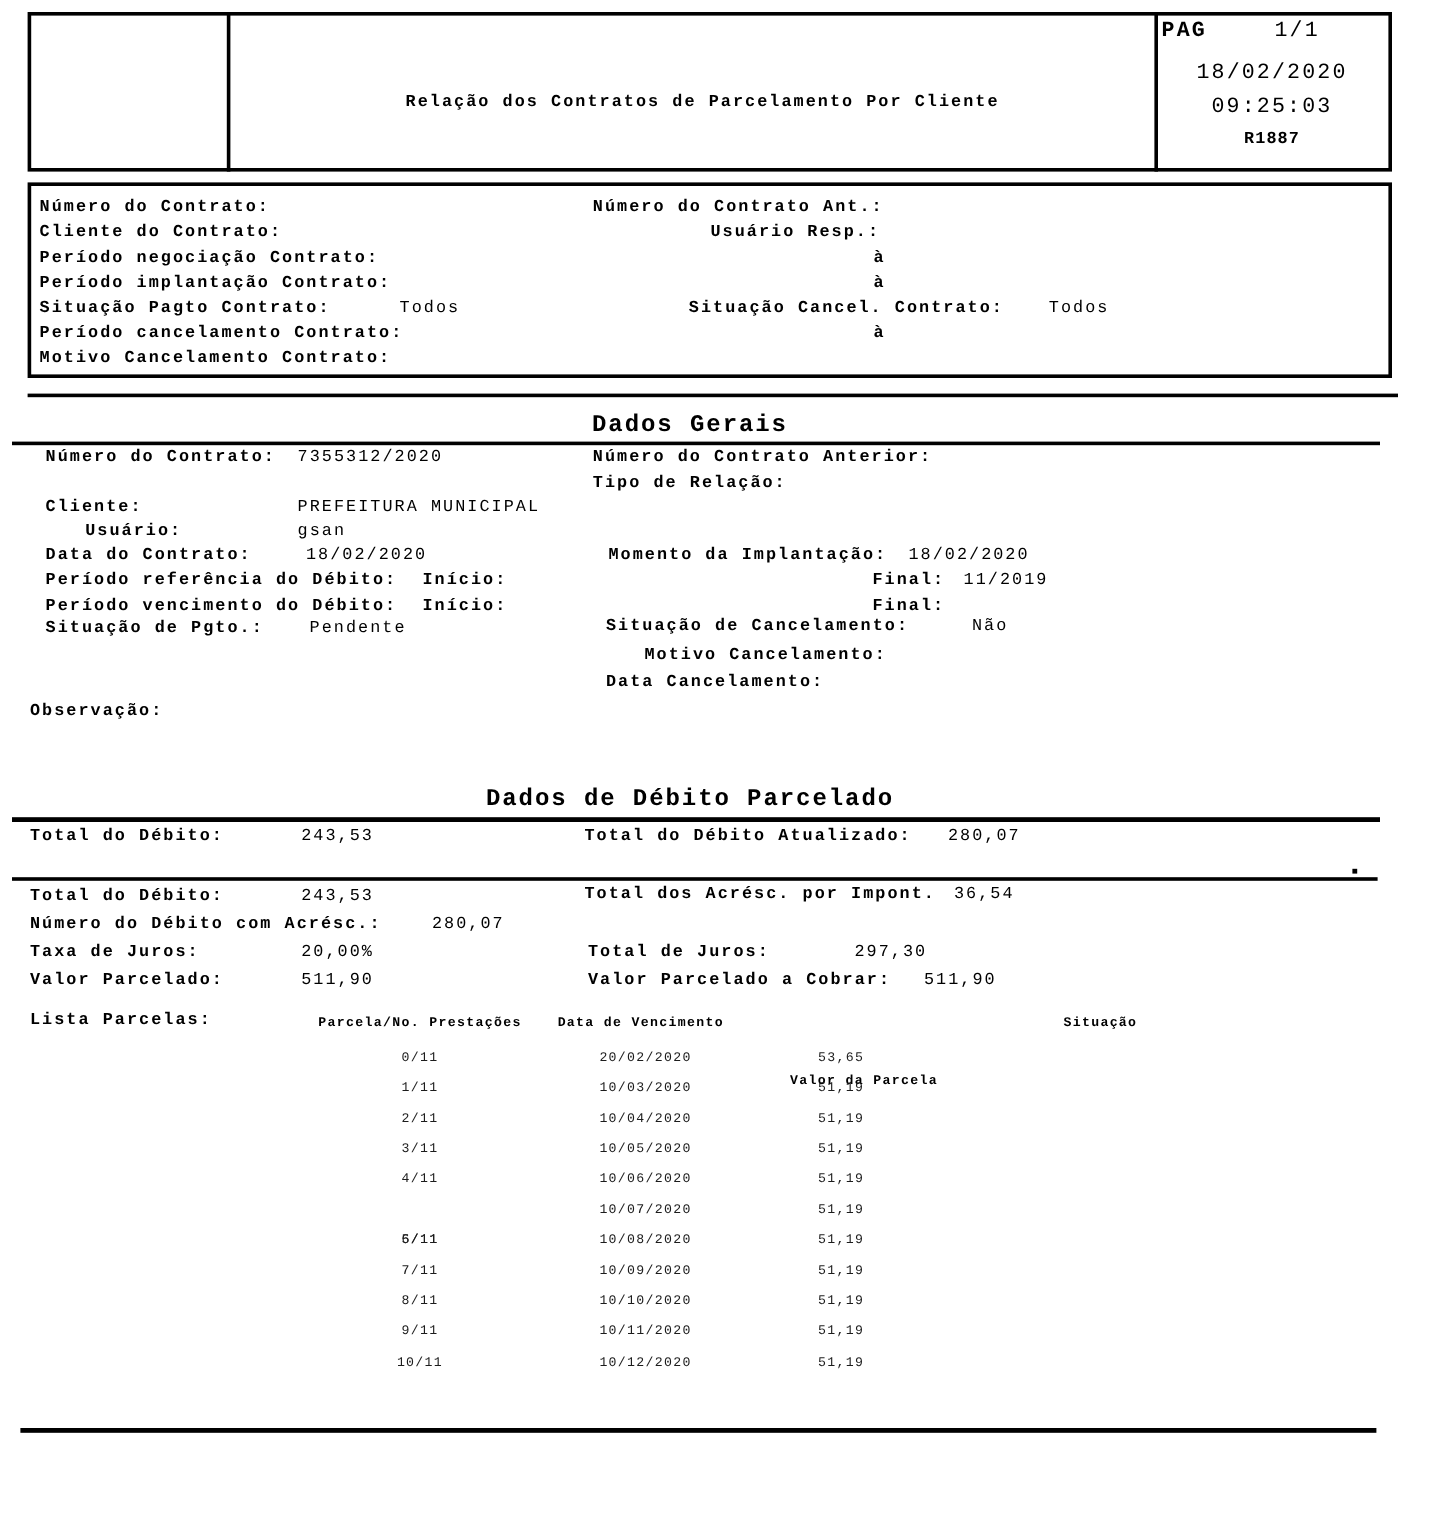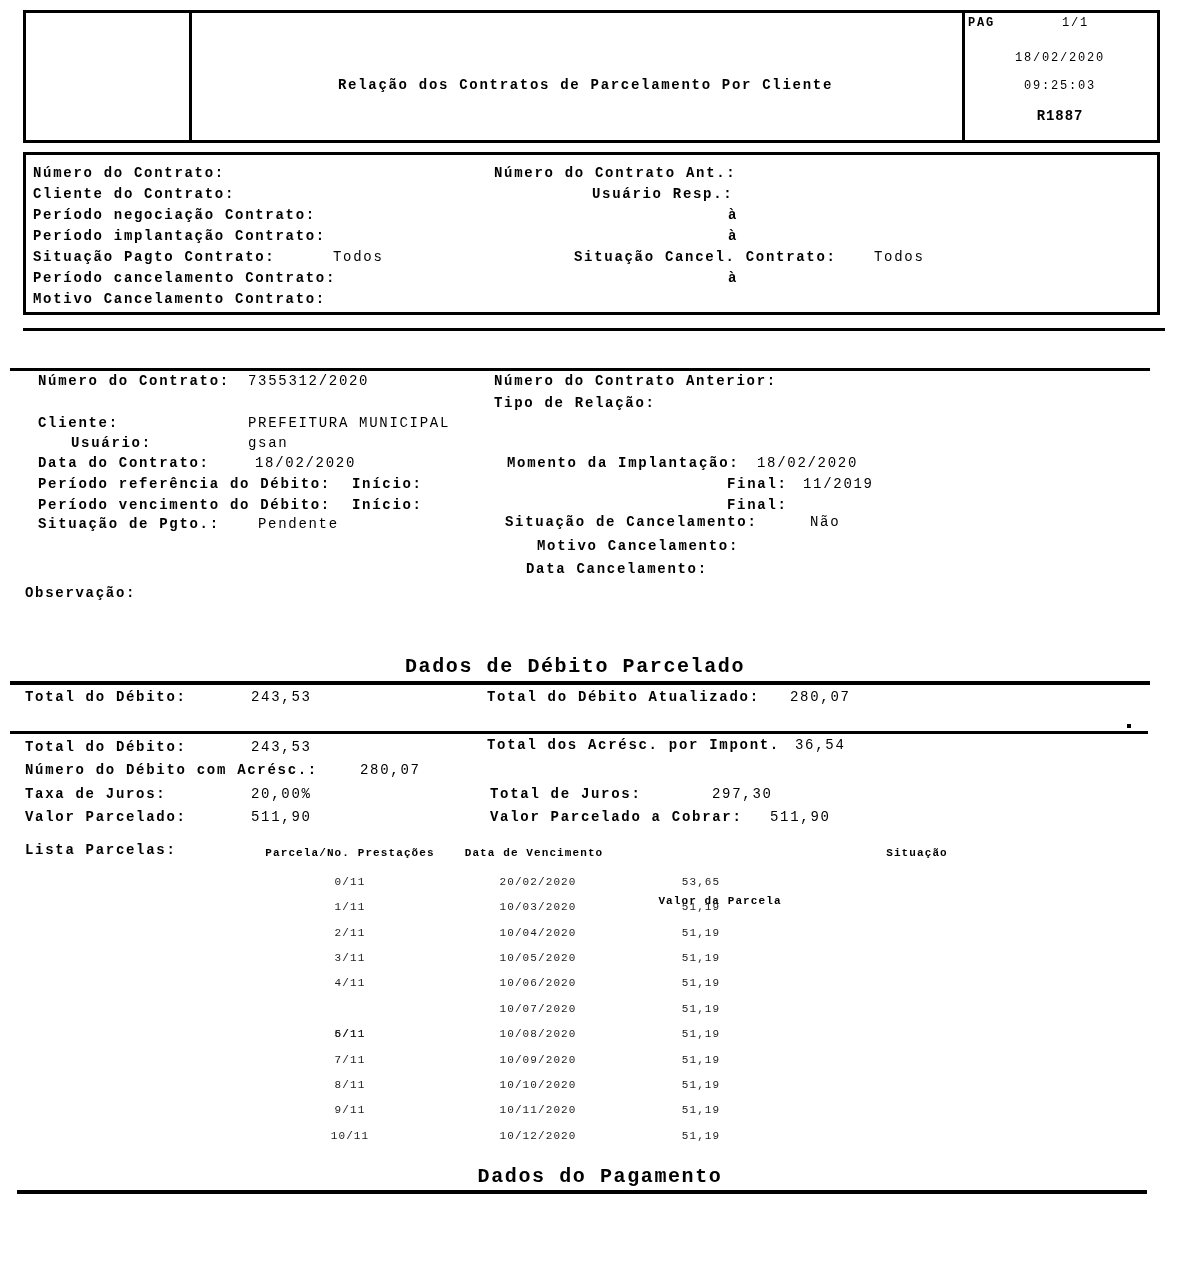--- a/index.html
+++ b/index.html
@@ -6,21 +6,21 @@
   .page{position:relative;width:1194px;height:1264px;background:#ffffff;overflow:hidden;
         font-family:"Liberation Mono","DejaVu Sans Mono",monospace;color:#000;}
   .t{position:absolute;font-size:14px;letter-spacing:1.7px;line-height:1;white-space:pre;}
   .b{font-weight:bold;}
   .sec{position:absolute;font-size:20px;font-weight:bold;letter-spacing:1.6px;line-height:1;text-align:center;white-space:pre;}
   .sm{position:absolute;font-size:11px;letter-spacing:1.1px;line-height:1;text-align:center;white-space:pre;color:#1c1c1c;}
   .smb{font-weight:bold;color:#000;}
   .rule{position:absolute;background:#000;}
   .box{position:absolute;border:3px solid #000;box-sizing:border-box;background:#fff;}
   .vline{position:absolute;background:#000;width:3px;}
-  .hbig{position:absolute;font-size:12px;letter-spacing:1.8px;line-height:1;white-space:pre;}
+  .hbig{position:absolute;font-size:18px;letter-spacing:1.8px;line-height:1;white-space:pre;}
   .hcode{position:absolute;font-size:14px;font-weight:bold;letter-spacing:0.9px;line-height:1;}
   .ctr{text-align:center;}
   .dot{position:absolute;width:4px;height:4px;background:#000;}
 </style>
 </head>
 <body>
 
 <div class="page">
 
   <div class="box" style="left:23px;top:10px;width:1137px;height:133px;"></div>
@@ -53,20 +53,21 @@
   <span class="t b" style="left:574px;top:250px;">Situação Cancel. Contrato:</span>
   <span class="t" style="left:874px;top:250px;">Todos</span>
 
   <span class="t b" style="left:33px;top:271px;">Período cancelamento Contrato:</span>
   <span class="t b" style="left:728px;top:271px;">à</span>
 
   <span class="t b" style="left:33px;top:292px;">Motivo Cancelamento Contrato:</span>
 
   <div class="rule" style="left:23px;top:328px;width:1142px;height:3px;"></div>
 
+  <div class="sec" style="left:5px;top:345px;width:1140px;">Dados Gerais</div>
   <div class="rule" style="left:10px;top:368px;width:1140px;height:3px;"></div>
 
   <span class="t b" style="left:38px;top:374px;">Número do Contrato:</span>
   <span class="t" style="left:248px;top:374px;">7355312/2020</span>
   <span class="t b" style="left:494px;top:374px;">Número do Contrato Anterior:</span>
 
   <span class="t b" style="left:494px;top:396px;">Tipo de Relação:</span>
 
   <span class="t b" style="left:38px;top:416px;">Cliente:</span>
   <span class="t" style="left:248px;top:416px;">PREFEITURA MUNICIPAL</span>
@@ -87,21 +88,21 @@
   <span class="t b" style="left:38px;top:498px;">Período vencimento do Débito:</span>
   <span class="t b" style="left:352px;top:498px;">Início:</span>
   <span class="t b" style="left:727px;top:498px;">Final:</span>
 
   <span class="t b" style="left:38px;top:517px;">Situação de Pgto.:</span>
   <span class="t" style="left:258px;top:517px;">Pendente</span>
   <span class="t b" style="left:505px;top:515px;">Situação de Cancelamento:</span>
   <span class="t" style="left:810px;top:515px;">Não</span>
 
   <span class="t b" style="left:505px;top:539px;padding-left:32px;">Motivo Cancelamento:</span>
-  <span class="t b" style="left:526px;top:562px;">Data Cancelamento:</span>
+  <span class="t b" style="left:505px;top:562px;">Data Cancelamento:</span>
 
   <span class="t b" style="left:25px;top:586px;">Observação:</span>
 
   <div class="sec" style="left:5px;top:657px;width:1140px;">Dados de Débito Parcelado</div>
   <div class="rule" style="left:10px;top:681px;width:1140px;height:4px;"></div>
 
   <span class="t b" style="left:25px;top:690px;">Total do Débito:</span>
   <span class="t" style="left:251px;top:690px;">243,53</span>
   <span class="t b" style="left:487px;top:690px;">Total do Débito Atualizado:</span>
   <span class="t" style="left:790px;top:690px;">280,07</span>
@@ -194,16 +195,15 @@
     <div class="sm" style="left:601px;top:1105px;width:200px;">51,19</div>
     <div class="sm" style="left:817px;top:1105px;width:200px;"></div>
   </div>
   <div>
     <div class="sm" style="left:250px;top:1131px;width:200px;">10/11</div>
     <div class="sm" style="left:438px;top:1131px;width:200px;">10/12/2020</div>
     <div class="sm" style="left:601px;top:1131px;width:200px;">51,19</div>
     <div class="sm" style="left:817px;top:1131px;width:200px;"></div>
   </div>
 
-  <div class="sec" style="left:30px;top:1167px;width:1140px;">Dados do Pagamento</div>
   <div class="rule" style="left:17px;top:1190px;width:1130px;height:4px;"></div>
 
 </div>
 
 </body></html>

